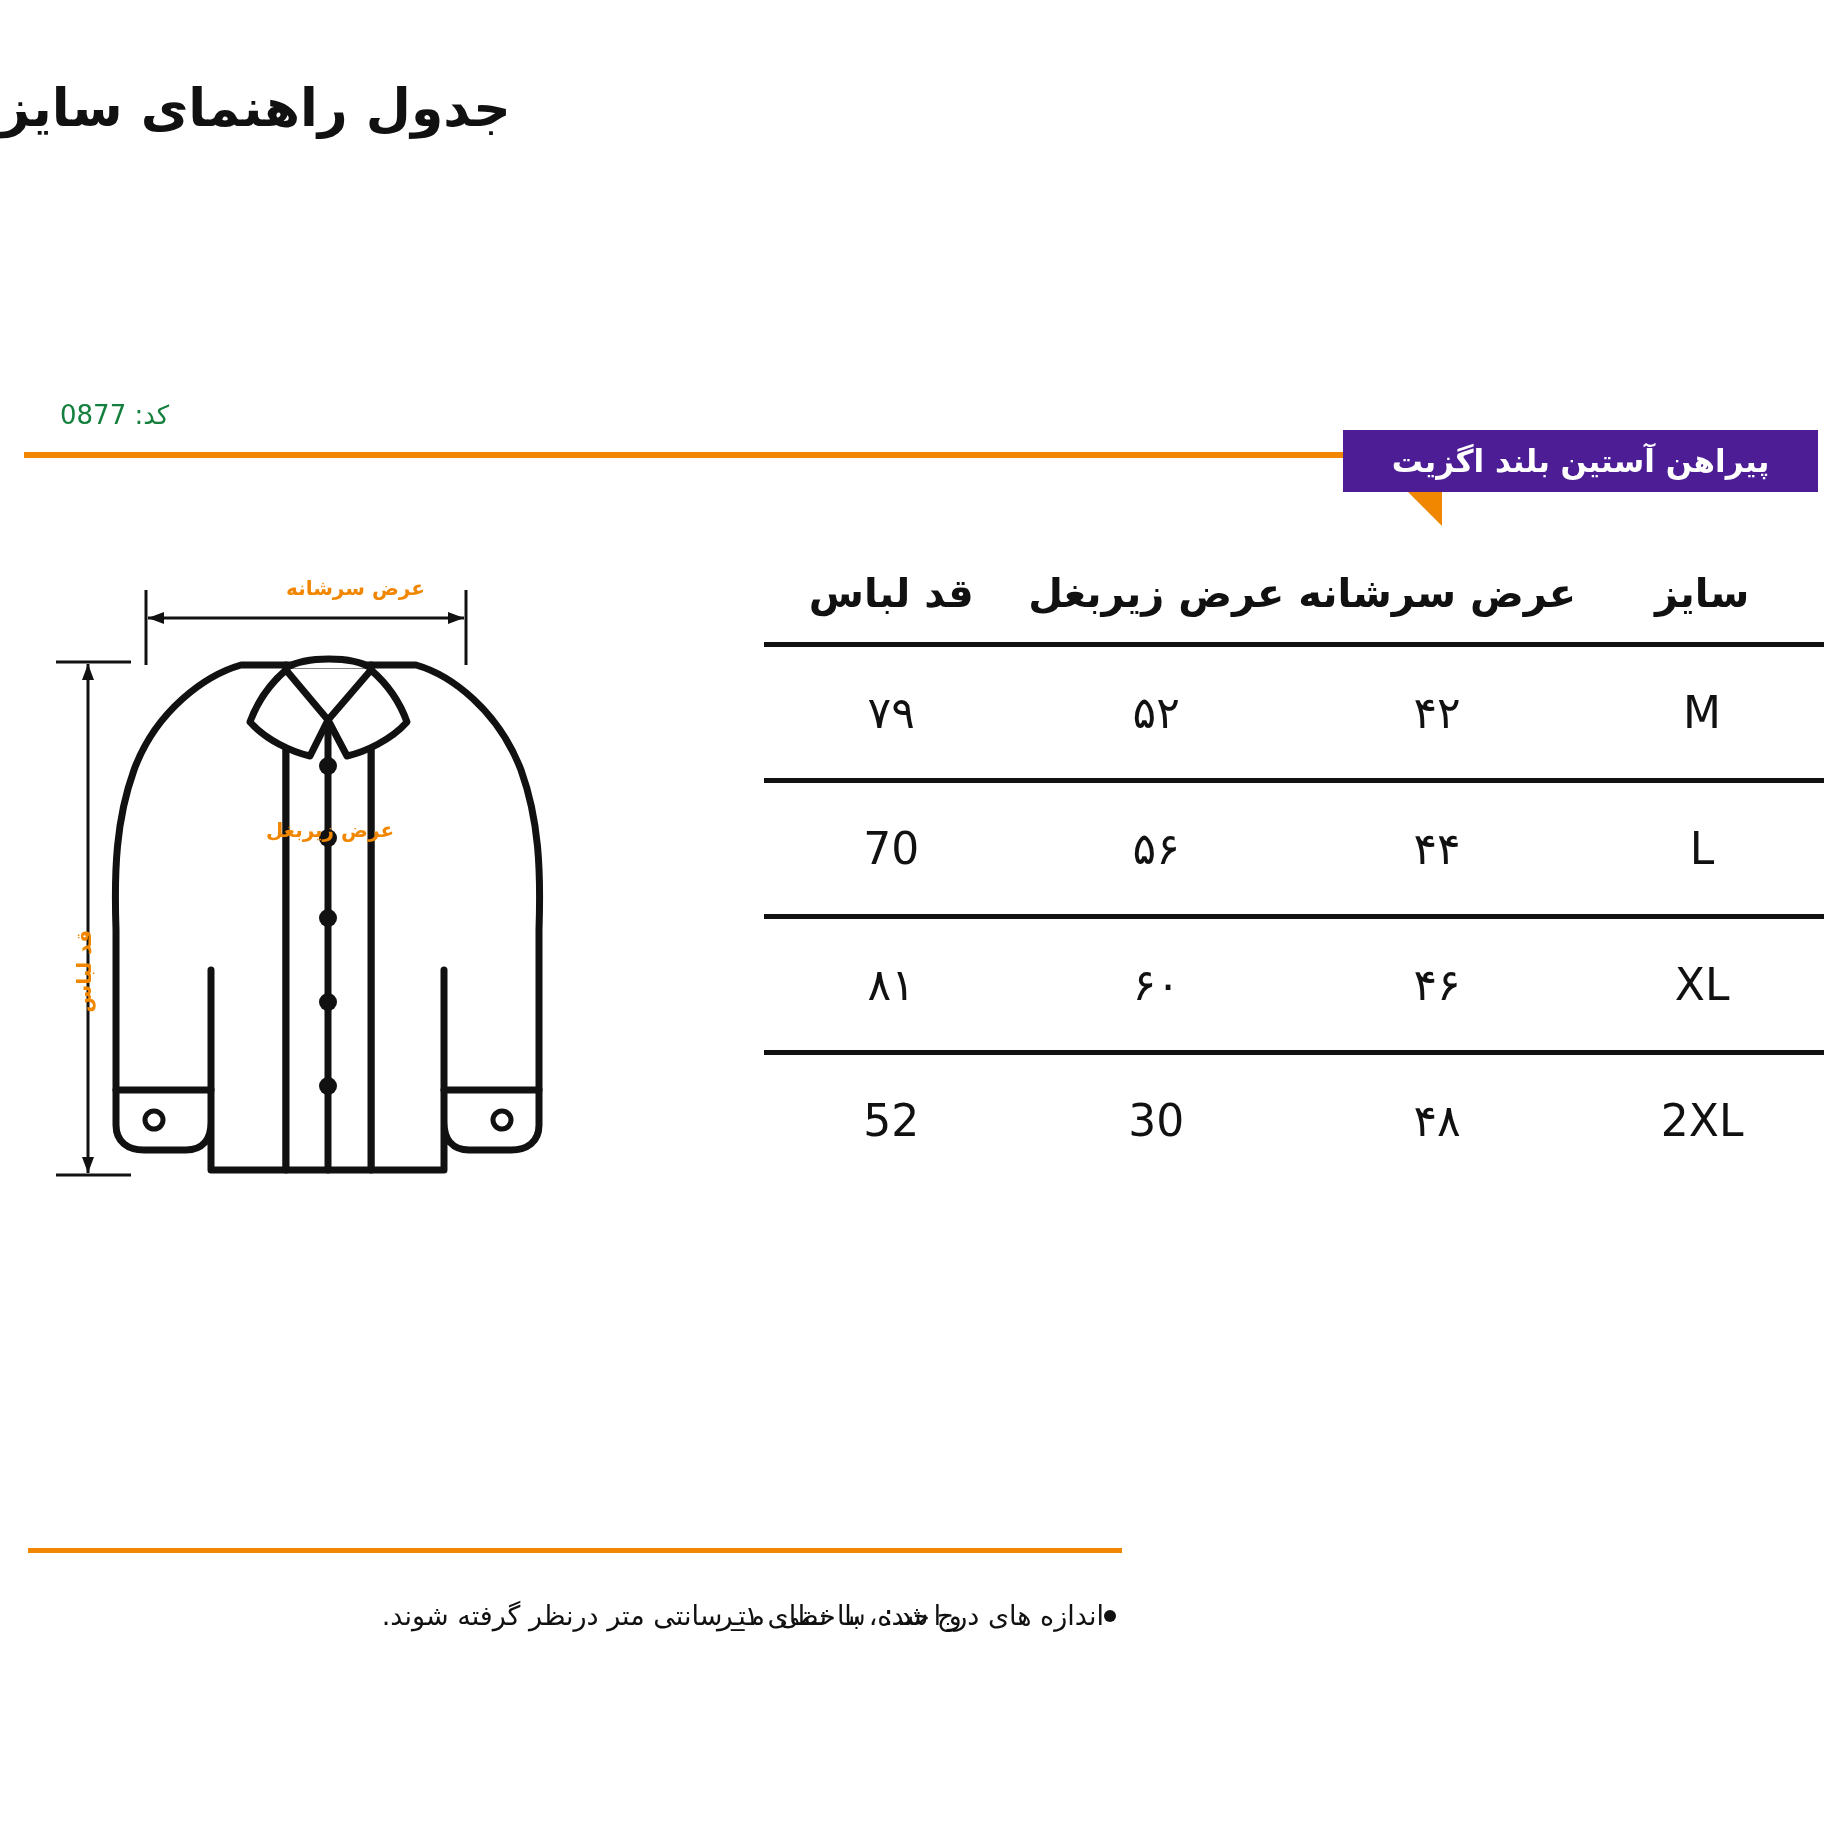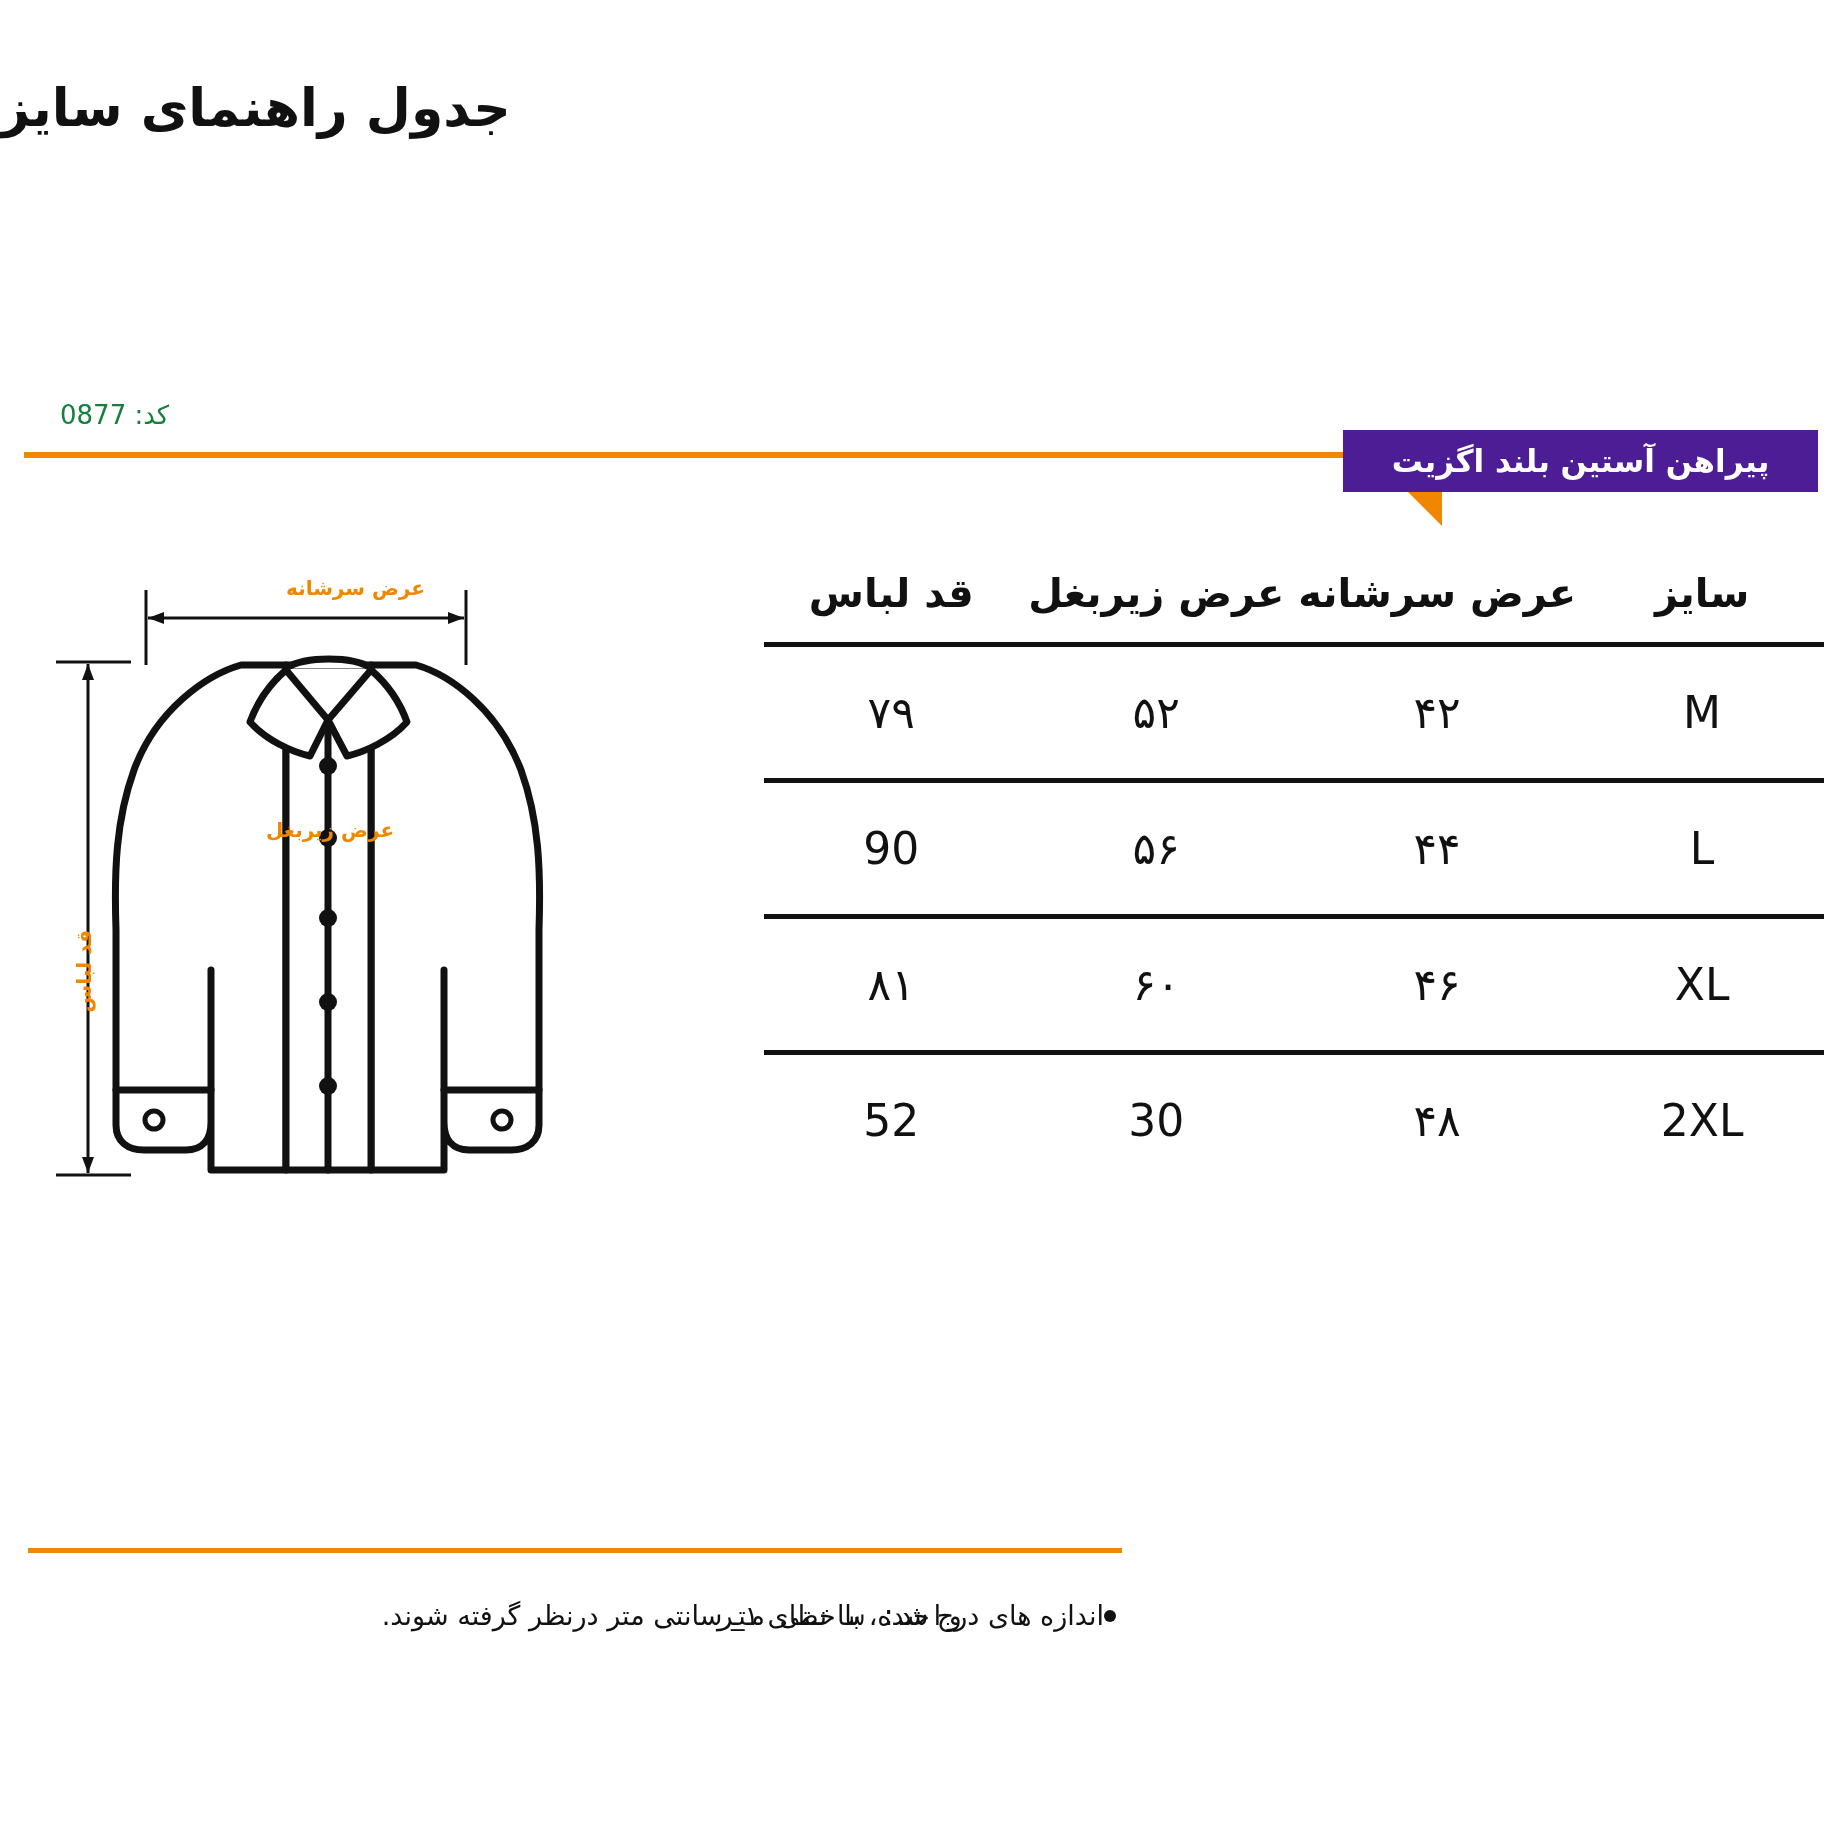--- a/index.html
+++ b/index.html
@@ -310,21 +310,21 @@
         <tr>
           <td>M</td>
           <td>۴۲</td>
           <td>۵۲</td>
           <td>۷۹</td>
         </tr>
         <tr>
           <td>L</td>
           <td>۴۴</td>
           <td>۵۶</td>
-          <td>90</td>
+          <td>70</td>
         </tr>
         <tr>
           <td>XL</td>
           <td>۴۶</td>
           <td>۶۰</td>
           <td>۸۱</td>
         </tr>
         <tr>
           <td>2XL</td>
           <td>۴۸</td>

